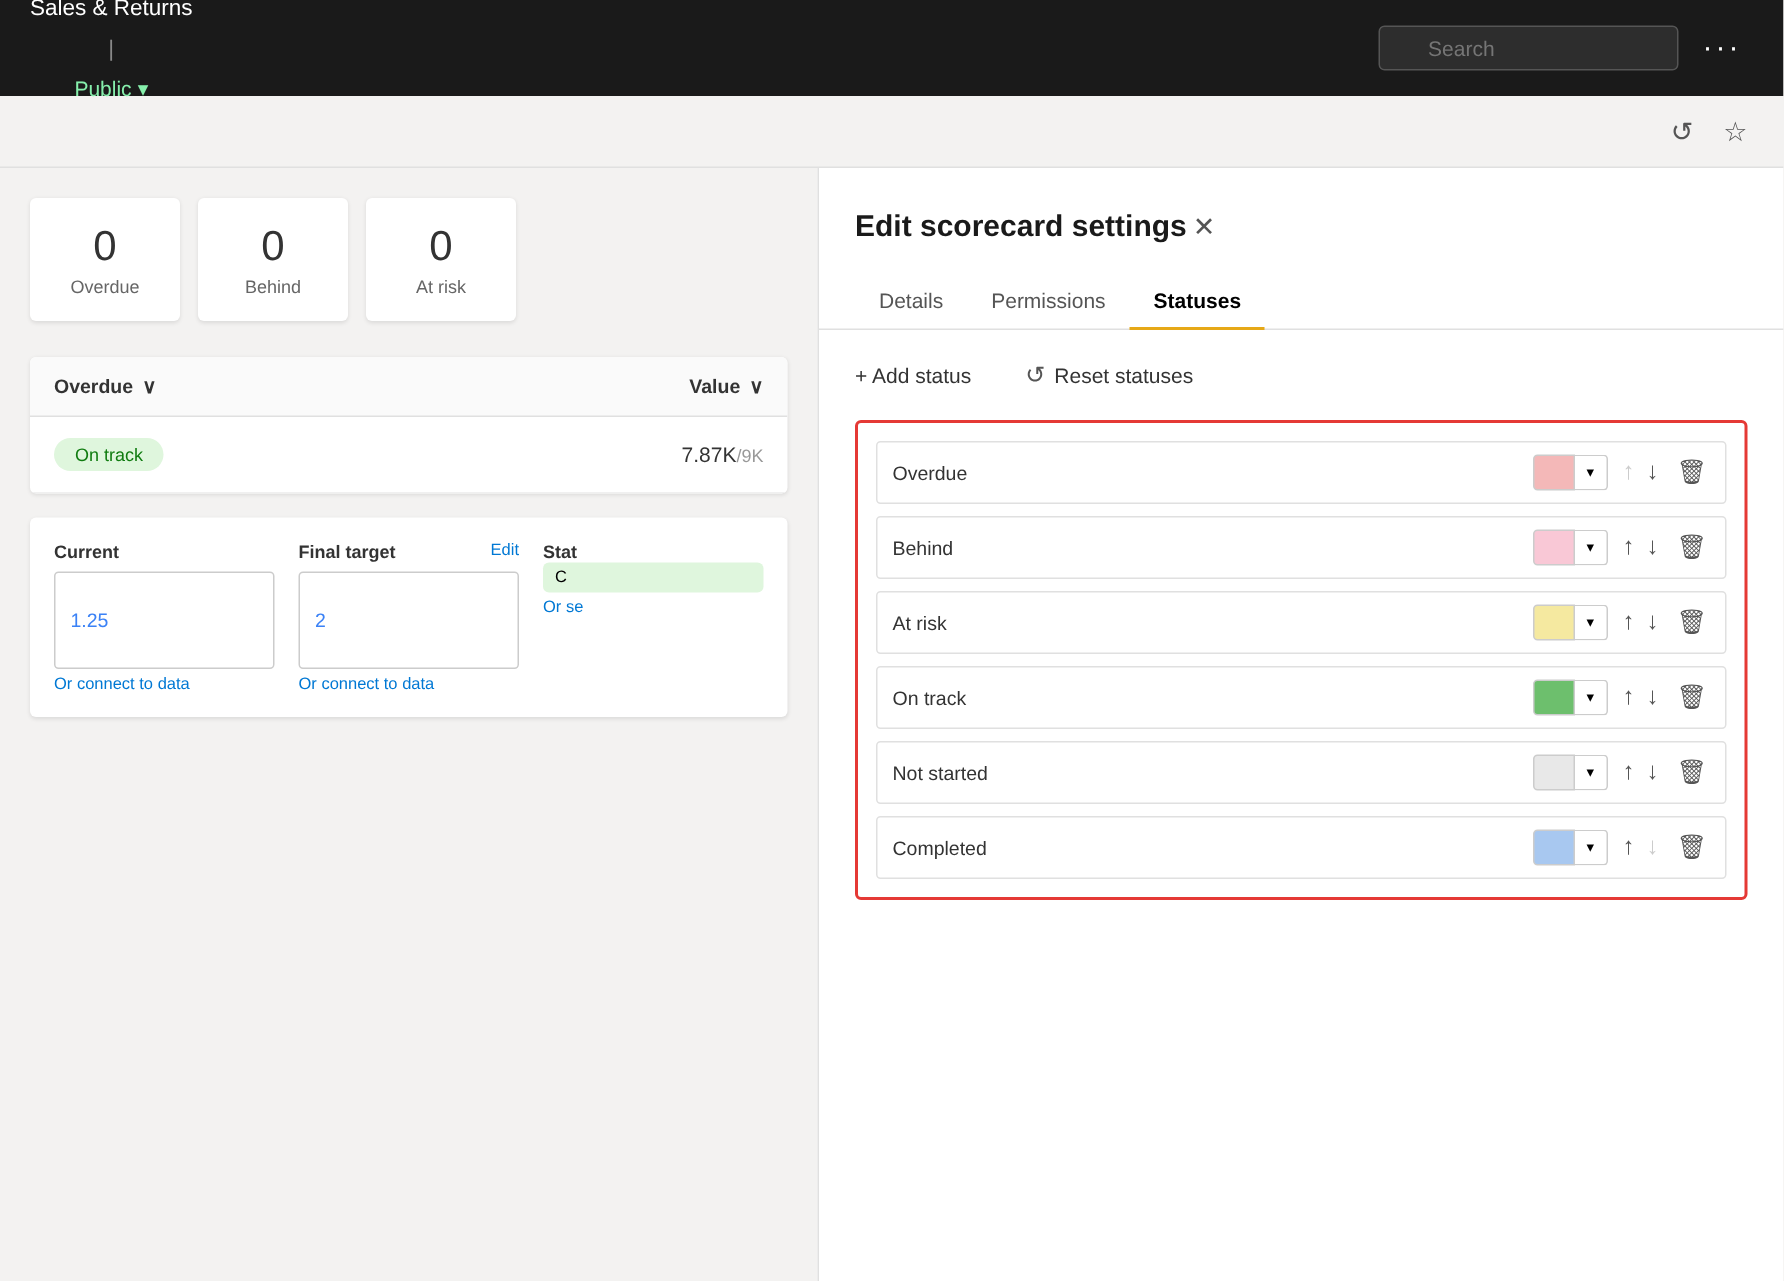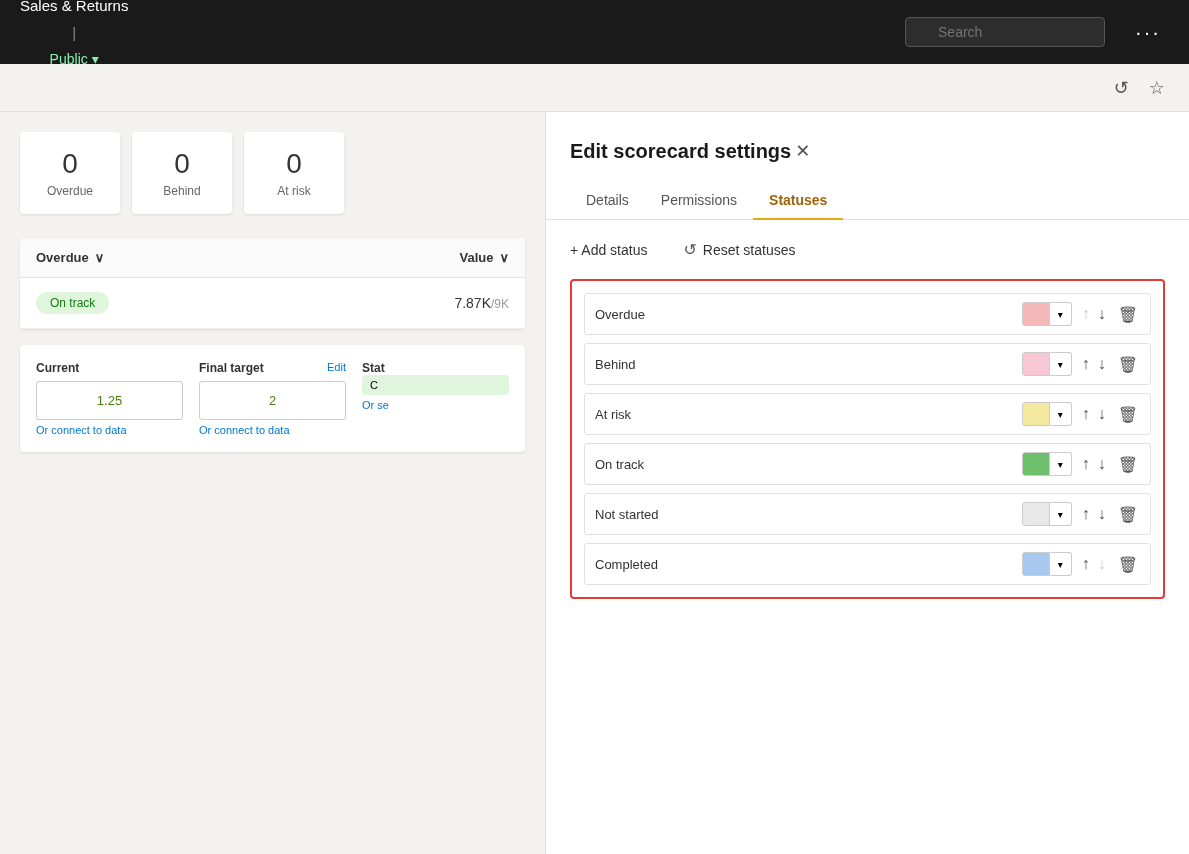--- a/index.html
+++ b/index.html
@@ -28,21 +28,21 @@
       display: flex;
       align-items: center;
       gap: 4px;
       color: #86efac;
       font-size: 14px;
       cursor: pointer;
     }
     .top-nav-right {
       display: flex;
       align-items: center;
-      gap: 22px;
+      gap: 8px;
     }
     .search-box {
       background: #2d2d2d;
       border: 1px solid #555;
       border-radius: 4px;
       padding: 6px 12px 6px 32px;
       color: white;
       font-size: 14px;
       width: 200px;
       position: relative;
@@ -193,24 +193,23 @@
       display: block;
       font-size: 12px;
       font-weight: 600;
       color: #333;
       margin-bottom: 6px;
     }
     .field-input {
       width: 100%;
       border: 1px solid #ccc;
       border-radius: 3px;
-      padding: 11px 10px;
+      padding: 24px 10px;
       font-size: 13px;
-      color: #4d7c0f;
-      text-align: center;
+      color: #3b82f6;
     }
     .connect-link {
       display: block;
       font-size: 11px;
       color: #0078d4;
       margin-top: 4px;
       cursor: pointer;
     }
     .edit-link {
       font-size: 11px;
@@ -273,21 +272,21 @@
     }
     .tab {
       padding: 10px 16px;
       font-size: 14px;
       cursor: pointer;
       color: #555;
       border-bottom: 2px solid transparent;
       margin-bottom: -1px;
     }
     .tab.active {
-      color: #a16207;
+      color: #000000;
       font-weight: 600;
       border-bottom: 2px solid #e6a817;
     }
 
     
     .panel-content {
       padding: 20px 24px;
       flex: 1;
       overflow-y: auto;
     }

